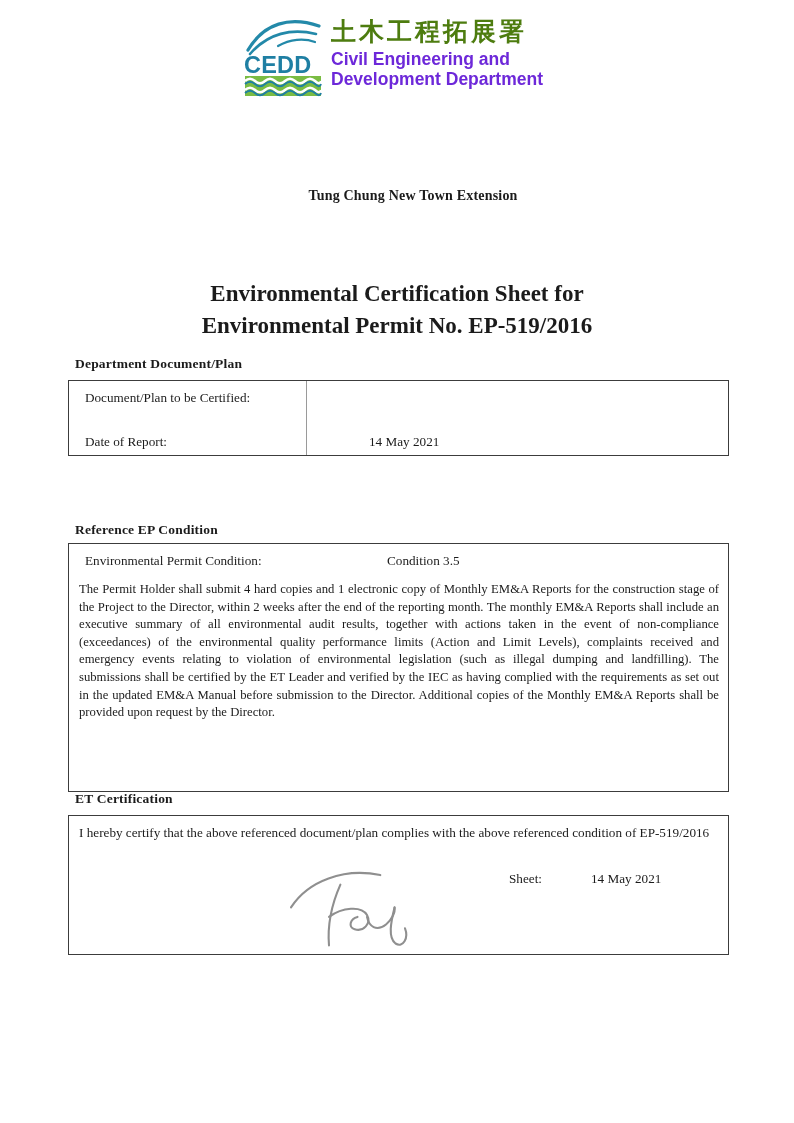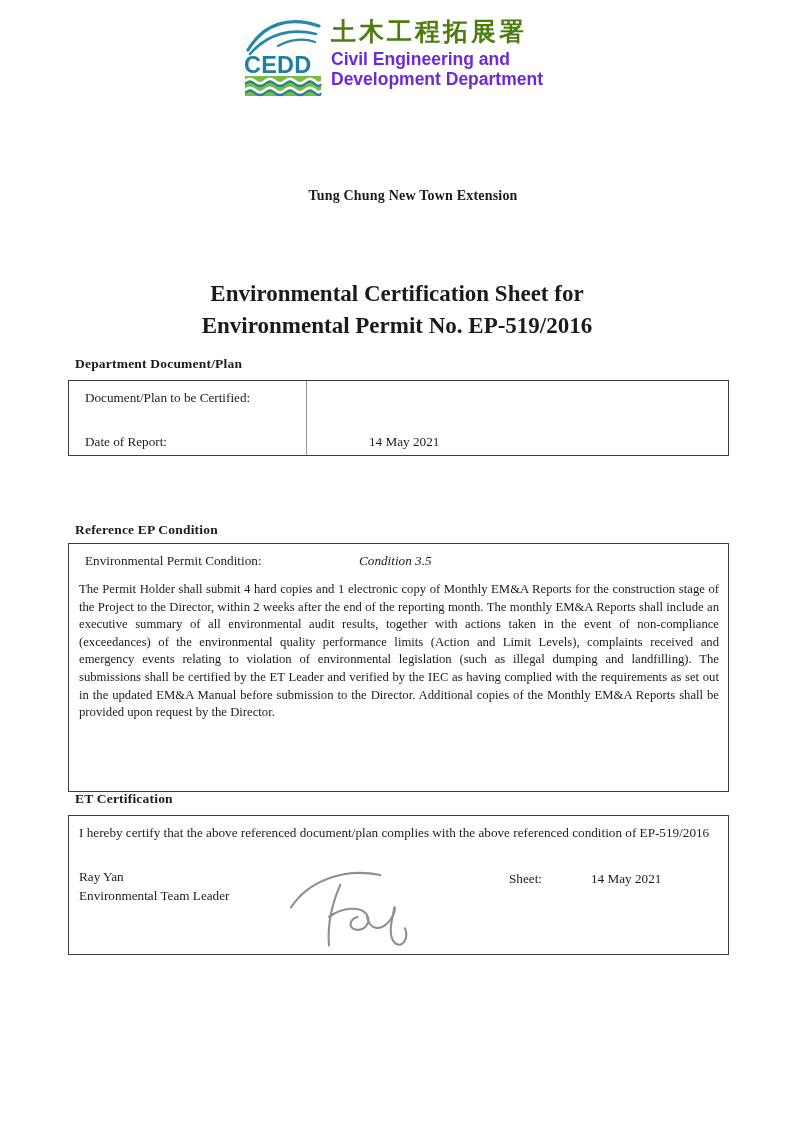--- a/index.html
+++ b/index.html
@@ -123,31 +123,27 @@
   <div class="box" id="box-refdoc">
     <div class="divider"></div>
     <div class="cell-label row1">Document/Plan to be Certified:</div>
     <div class="cell-label row2">Date of Report:</div>
     <div class="cell-value row2">14 May 2021</div>
   </div>
 
   <div class="sec-heading" id="h-refep">Reference EP Condition</div>
   <div class="box" id="box-refep">
     <div class="cell-label row1">Environmental Permit Condition:</div>
-    <div class="cell-value row1" style="left:290px;font-style:italic;">Condition 3.5</div>
+    <div class="cell-value row1" style="left:318px;">Condition 3.5</div>
     <div class="condition-text">The Permit Holder shall submit 4 hard copies and 1 electronic copy of Monthly EM&amp;A Reports for the construction stage of the Project to the Director, within 2 weeks after the end of the reporting month.  The monthly EM&amp;A Reports shall include an executive summary of all environmental audit results, together with actions taken in the event of non-compliance (exceedances) of the environmental quality performance limits (Action and Limit Levels), complaints received and emergency events relating to violation of environmental legislation (such as illegal dumping and landfilling).  The submissions shall be certified by the ET Leader and verified by the IEC as having complied with the requirements as set out in the updated EM&amp;A Manual before submission to the Director.  Additional copies of the Monthly EM&amp;A Reports shall be provided upon request by the Director.</div>
   </div>
 
   <div class="sec-heading" id="h-etcert">ET Certification</div>
   <div class="box" id="box-etcert">
     <div class="cert-statement">I hereby certify that the above referenced document/plan complies with the above referenced condition of EP-519/2016</div>
-    <div class="signatory">
-      <div>Ray Yan</div>
-      <div>Environmental Team Leader</div>
-    </div>
     <svg class="signature-svg" viewBox="0 0 200 100" aria-hidden="true">
       <g fill="none" stroke="#8f8f8f" stroke-width="2.2" stroke-linecap="round">
         <path d="M10 52 C28 24, 66 10, 104 18"></path>
         <path d="M62 28 C54 46, 48 68, 50 92"></path>
         <path d="M50 62 C64 52, 84 50, 90 60 C95 69, 86 78, 77 75 C70 73, 72 64, 80 62"></path>
         <path d="M90 62 C92 72, 100 78, 110 70 C116 65, 120 57, 119 52"></path>
         <path d="M119 52 C115 68, 112 84, 120 90 C128 95, 134 84, 130 74"></path>
       </g>
     </svg>
     <div class="date-label">Sheet:</div>

